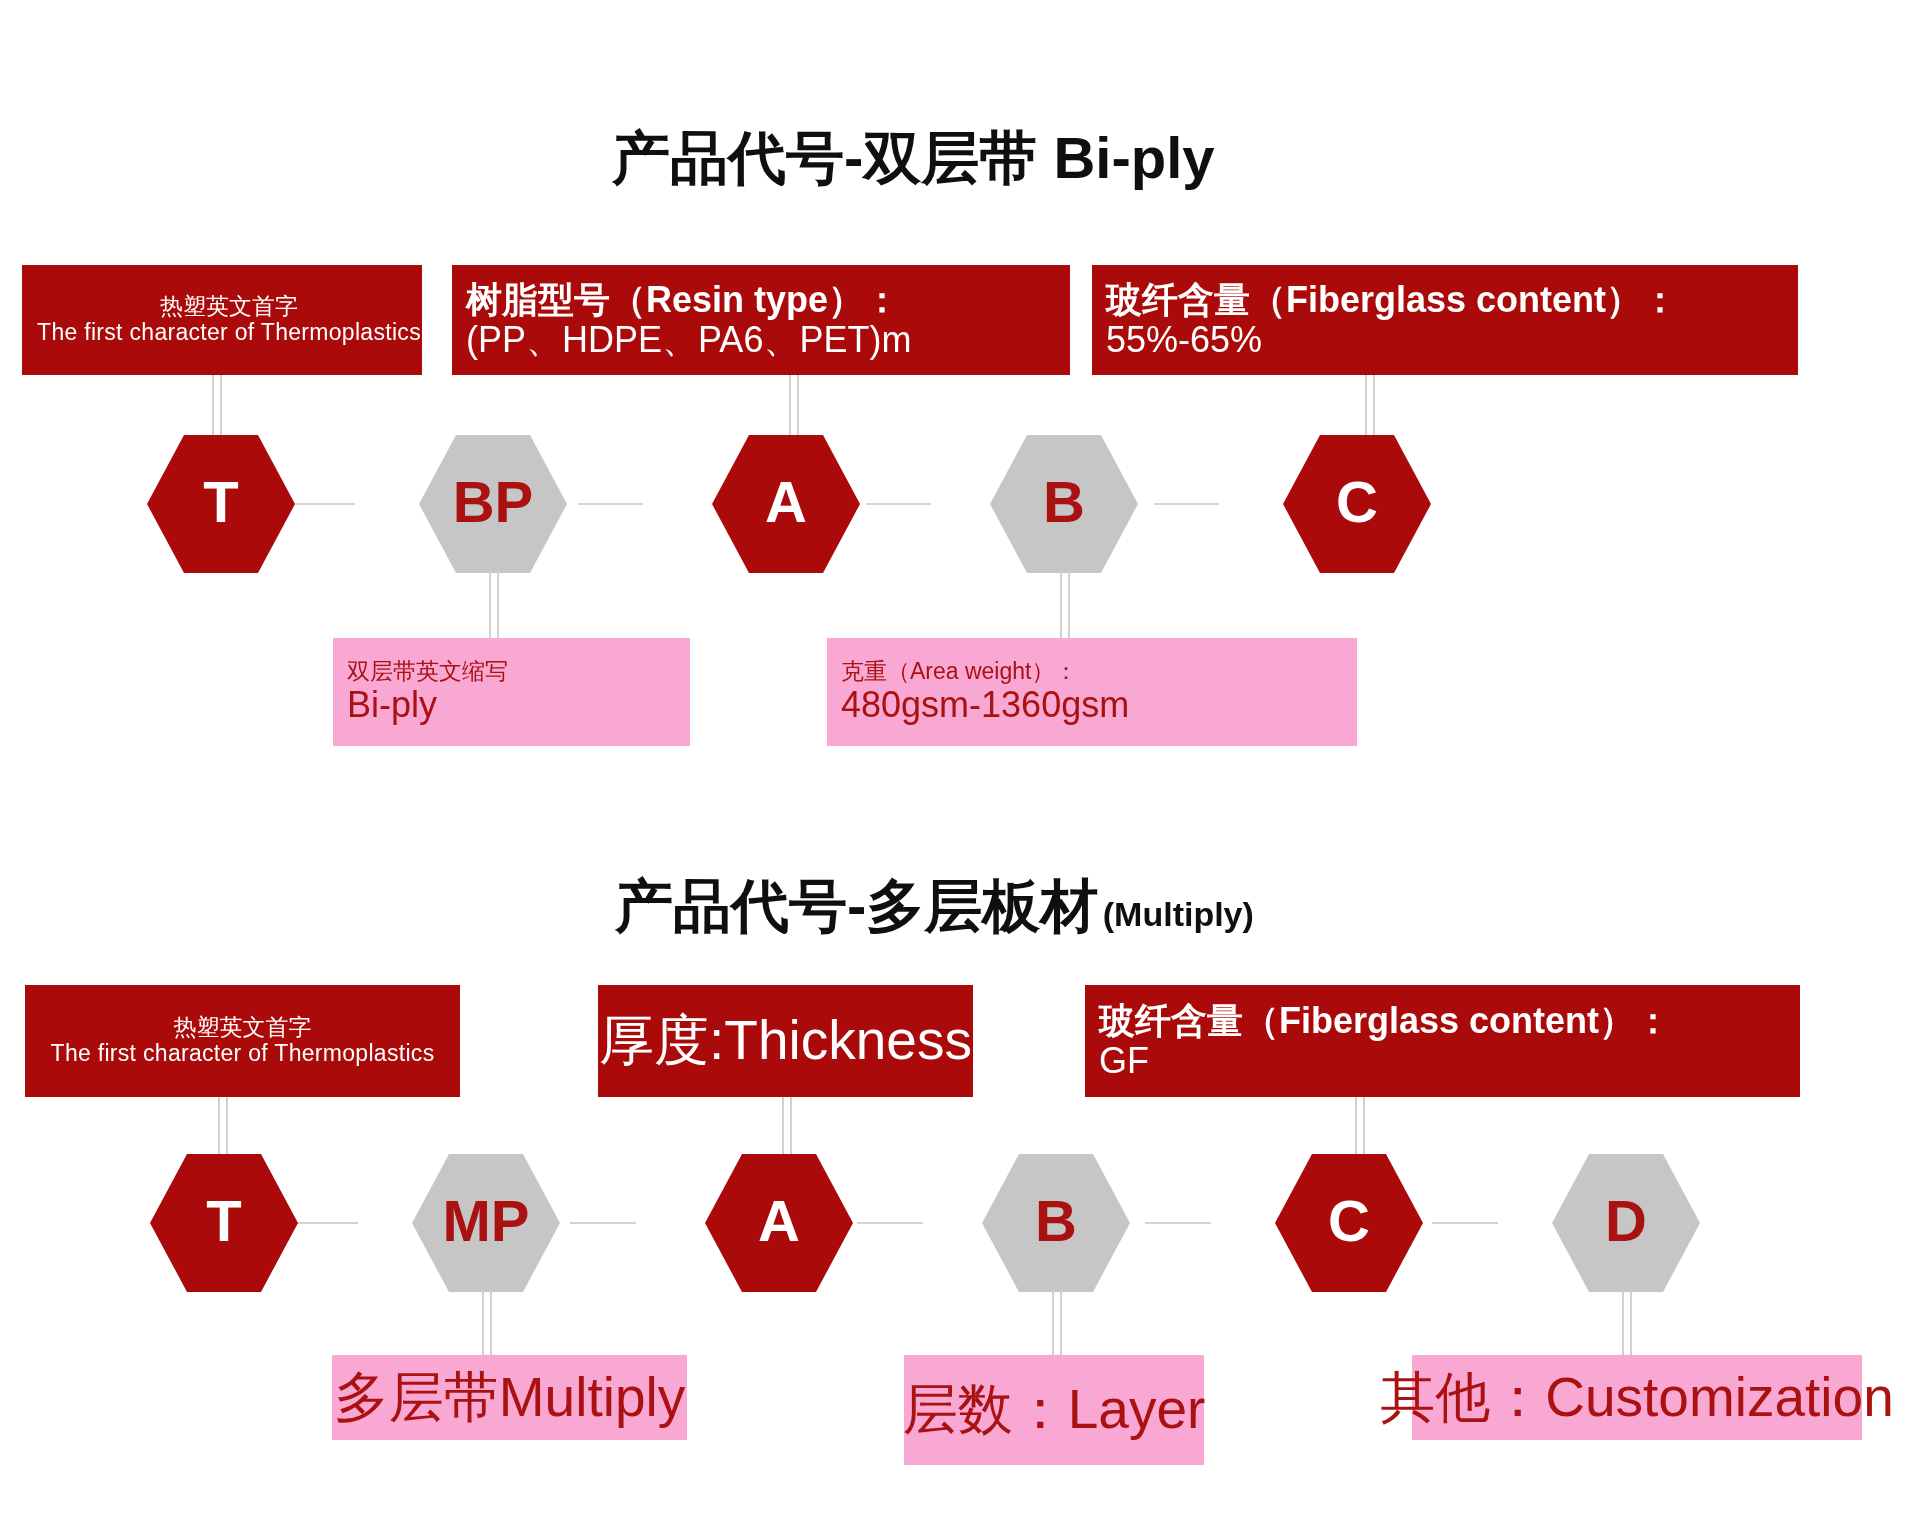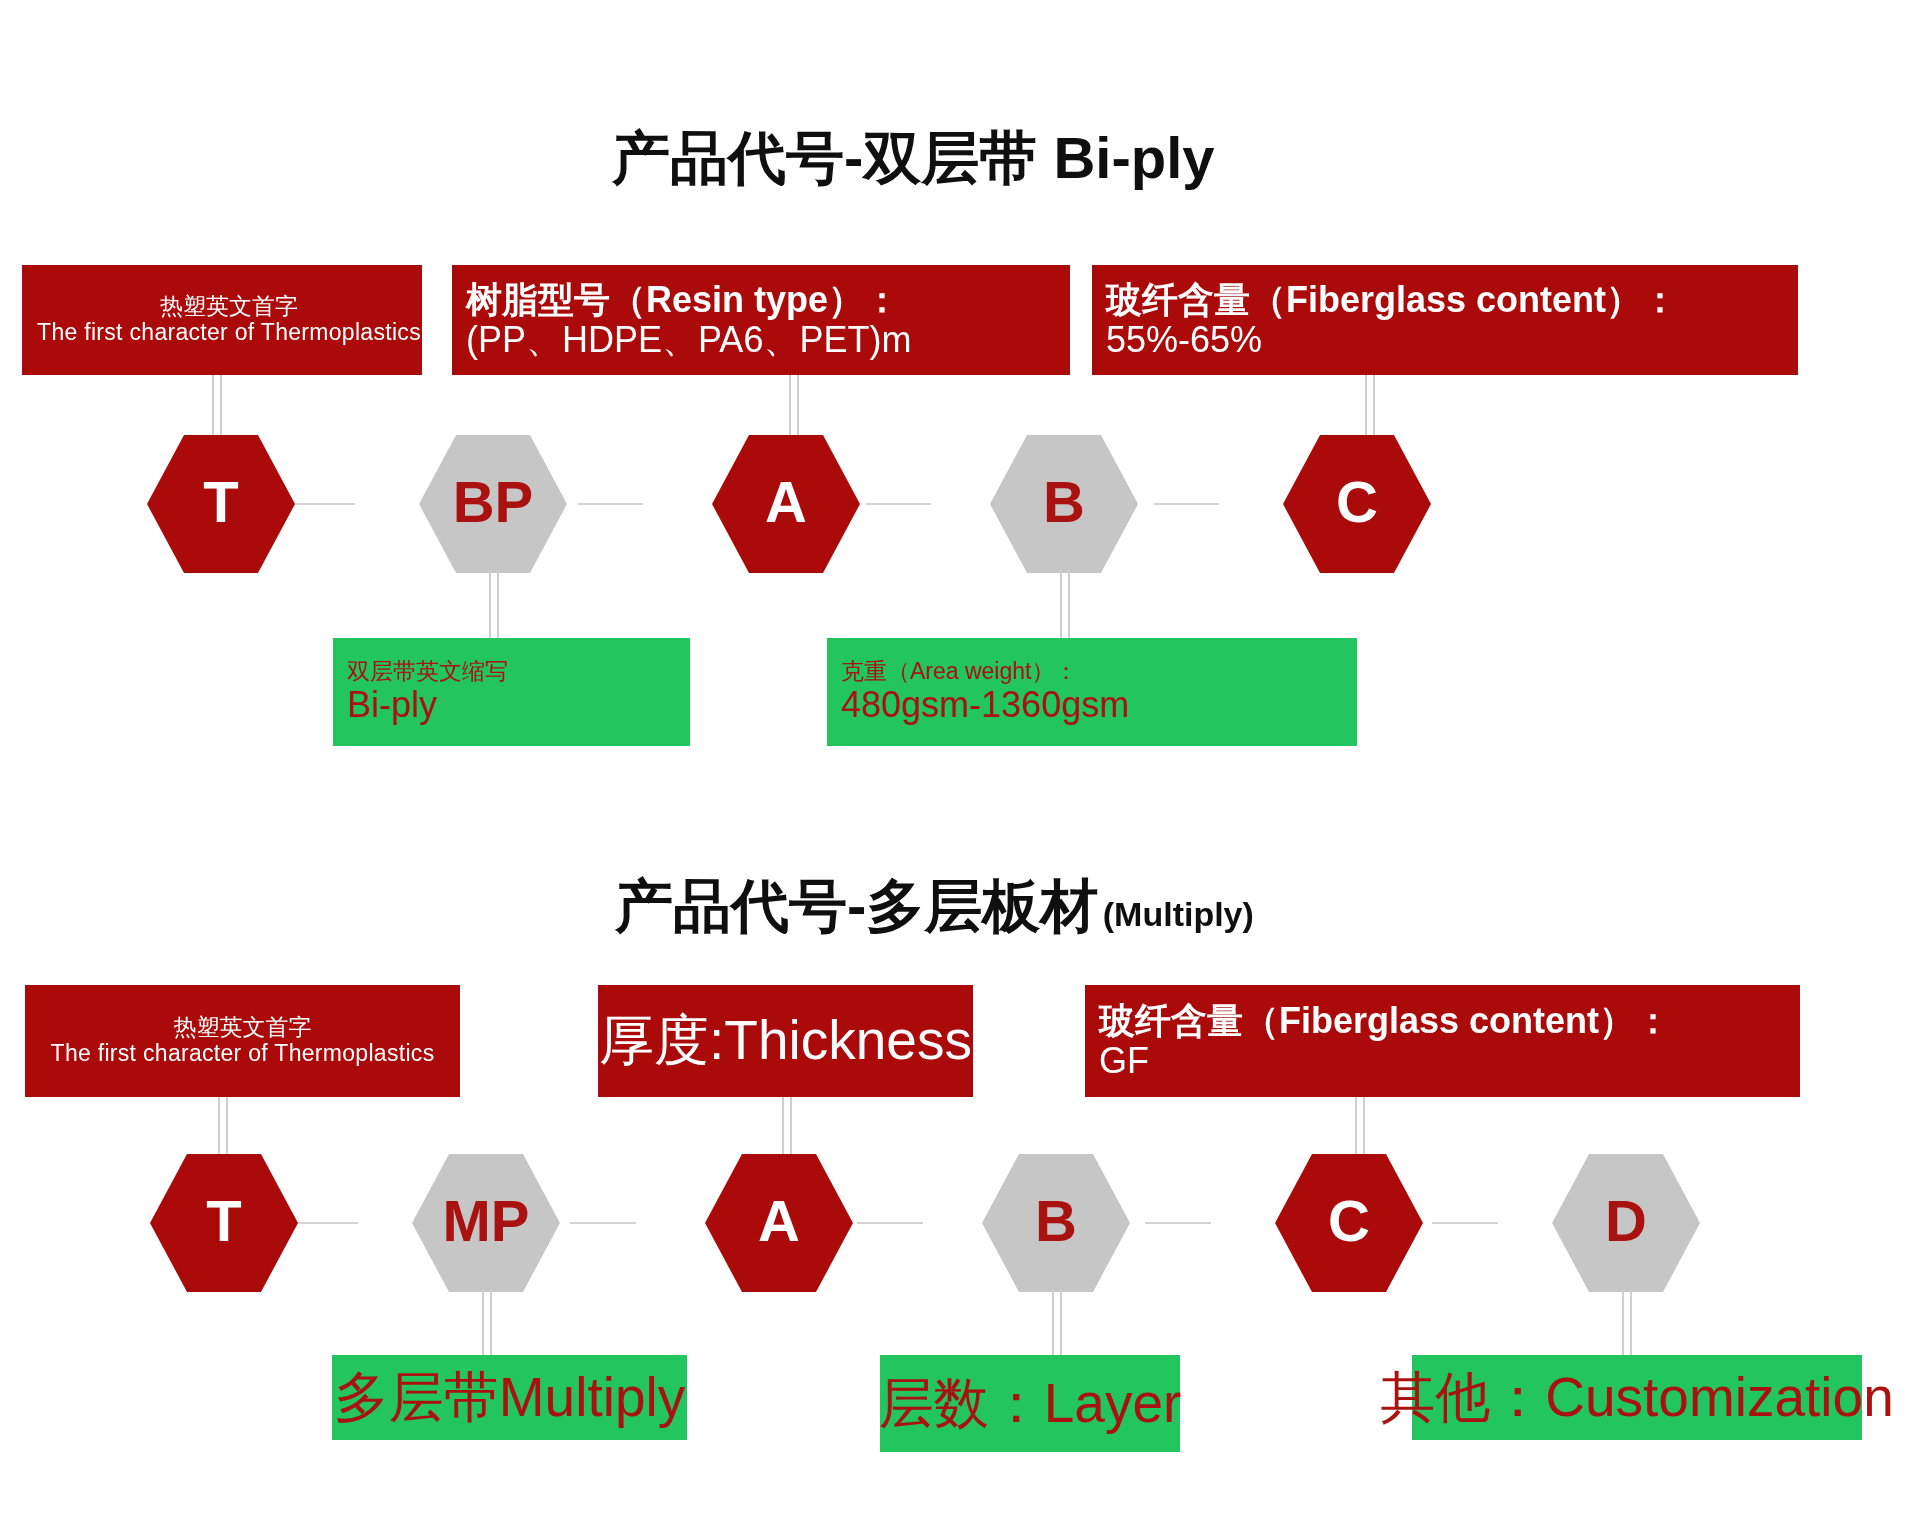--- a/index.html
+++ b/index.html
@@ -25,21 +25,21 @@
   
   .box {
     position: absolute;
     display: flex;
     flex-direction: column;
     justify-content: center;
     line-height: 1.12;
     white-space: nowrap;
   }
   .box.red  { background: #AA0A0A; }
-  .box.gray { background: #22c55e; }
+  .box.gray { background: #f9a8d4; }
   .box.red  .l1, .box.red  .l2 { color: #ffffff; }
   .box.gray .l1, .box.gray .l2 { color: #AA1111; }
 
   .pad-l { padding-left: 14px; }
   .center { align-items: center; }
 
   .t-cn-24 { font-size: 23px; font-weight: normal; }
   .t-cn-26 { font-size: 36px; font-weight: bold; }
   .t-en-17 { font-size: 23px; font-weight: normal; letter-spacing: .3px; }
   .t-en-26 { font-size: 36px; font-weight: normal; }
@@ -179,21 +179,21 @@
     </div>
 
   <div class="v-pipe" style="left:482px;  top:1290px; height:65px;"></div>
   <div class="v-pipe" style="left:1052px; top:1290px; height:65px;"></div>
   <div class="v-pipe" style="left:1622px; top:1290px; height:65px;"></div>
 
   <div class="box gray center" style="left:332px; top:1355px; width:355px; height:85px;justify-content:center;">
     <div class="l1 t-bold-30 t-cond">多层带Multiply</div>
   </div>
 
-  <div class="box gray center" style="left:880px; top:1355px; width:300px; height:97px;">
+  <div class="box gray center" style="left:904px; top:1355px; width:300px; height:110px;">
     <div class="l1 t-bold-30 t-cond">层数：Layer</div>
   </div>
 
   <div class="box gray center" style="left:1412px; top:1355px; width:450px; height:85px;">
     <div class="l1 t-bold-30 t-cond">其他：Customization</div>
   </div>
 
 </div>
 
 </body></html>

